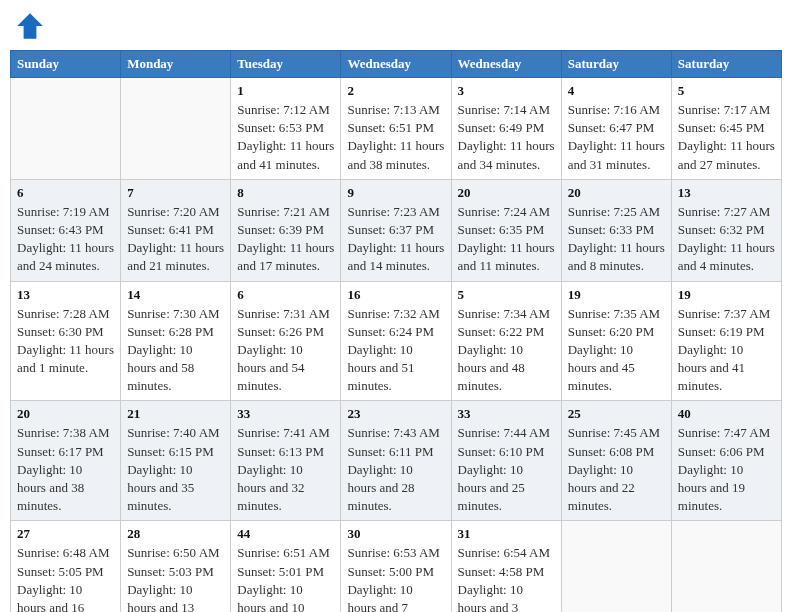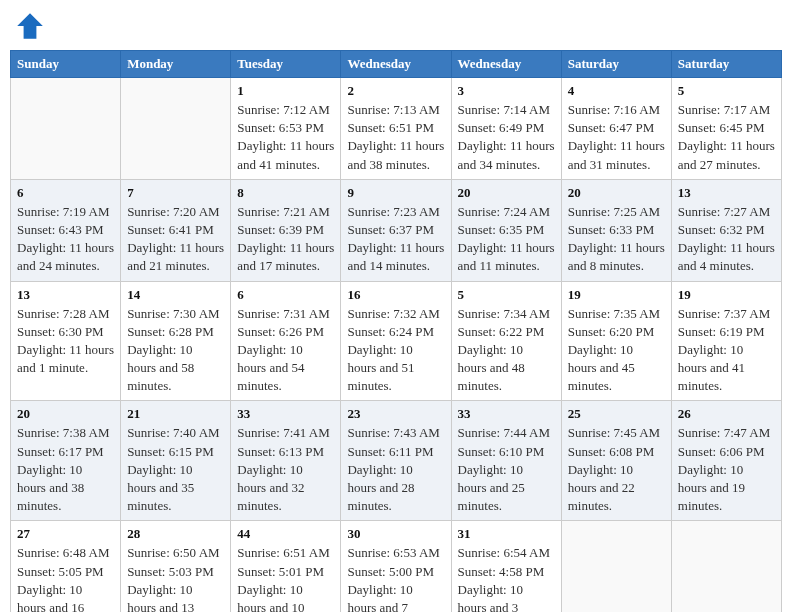--- a/index.html
+++ b/index.html
@@ -236,21 +236,21 @@
         </td>
         <td>
           <div class="day-number">33</div>
           <div class="day-info">Sunrise: 7:44 AM<br>Sunset: 6:10 PM<br>Daylight: 10 hours and 25 minutes.</div>
         </td>
         <td>
           <div class="day-number">25</div>
           <div class="day-info">Sunrise: 7:45 AM<br>Sunset: 6:08 PM<br>Daylight: 10 hours and 22 minutes.</div>
         </td>
         <td>
-          <div class="day-number">26</div>
+          <div class="day-number">40</div>
           <div class="day-info">Sunrise: 7:47 AM<br>Sunset: 6:06 PM<br>Daylight: 10 hours and 19 minutes.</div>
         </td>
       </tr>
       <tr>
         <td>
           <div class="day-number">27</div>
           <div class="day-info">Sunrise: 6:48 AM<br>Sunset: 5:05 PM<br>Daylight: 10 hours and 16 minutes.</div>
         </td>
         <td>
           <div class="day-number">28</div>

